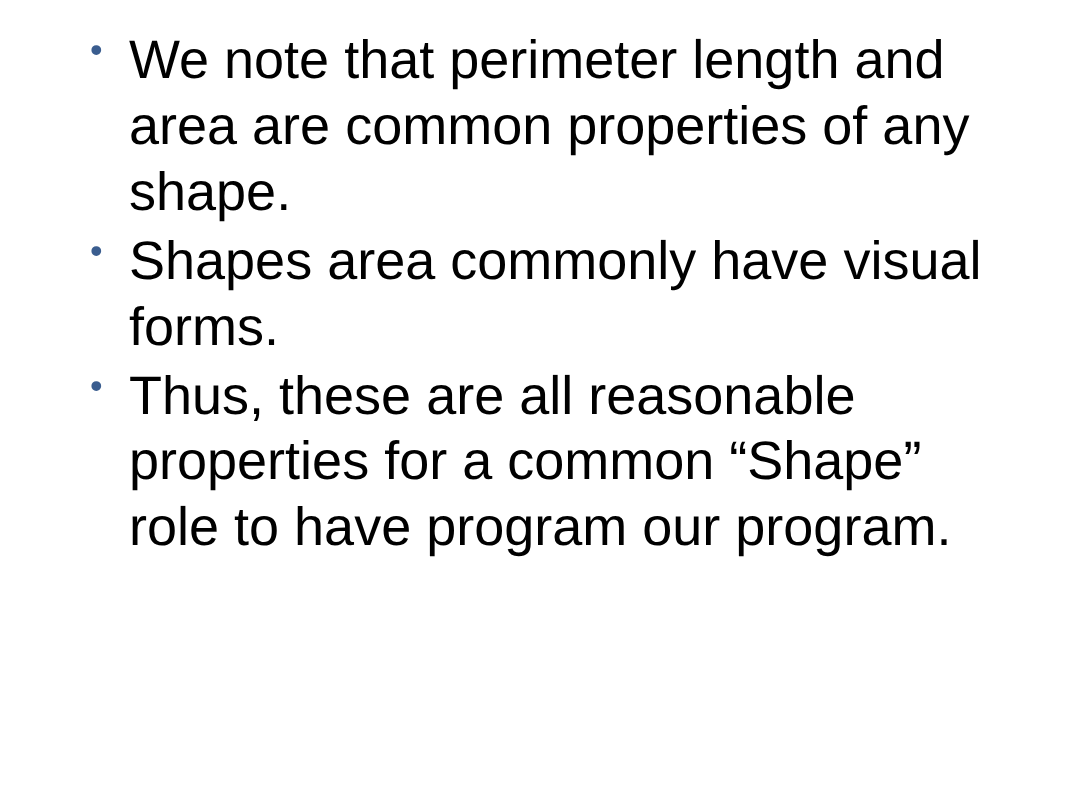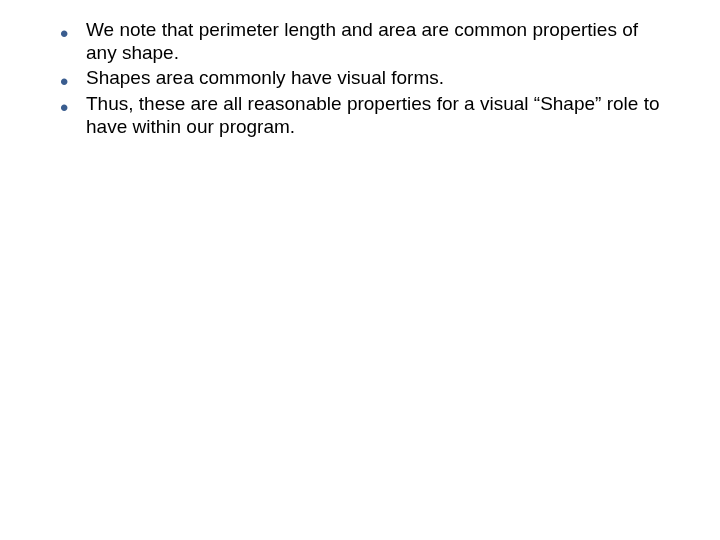--- a/index.html
+++ b/index.html
@@ -24,21 +24,21 @@
       border-bottom: 1px solid #b8c4d8;
       margin-bottom: 28px;
     }
     .bullets {
       list-style: none;
       padding-left: 8px;
     }
     .bullets li {
       position: relative;
       padding-left: 30px;
-      font-size: 19px;
+      font-size: 36px;
       line-height: 1.22;
       color: #000;
       margin-bottom: 2px;
     }
     .bullets li::before {
       content: "•";
       position: absolute;
       left: 4px;
       top: 0;
       color: #3a5d8f;
@@ -46,15 +46,15 @@
       line-height: 1.3;
     }
   </style>
 </head>
 <body>
 
 <div class="slide">
   <ul class="bullets">
     <li>We note that perimeter length and area are common properties of any shape.</li>
     <li>Shapes area commonly have visual forms.</li>
-    <li>Thus, these are all reasonable properties for a visual “Shape” role to have within our program.</li>
+    <li>Thus, these are all reasonable properties for a common “Shape” role to have program our program.</li>
   </ul>
 </div>
 
 </body></html>

